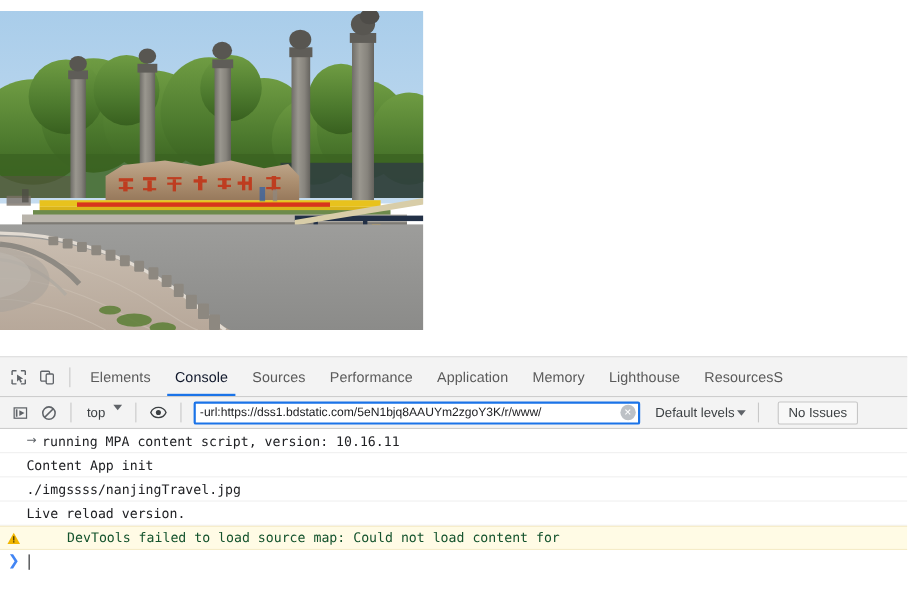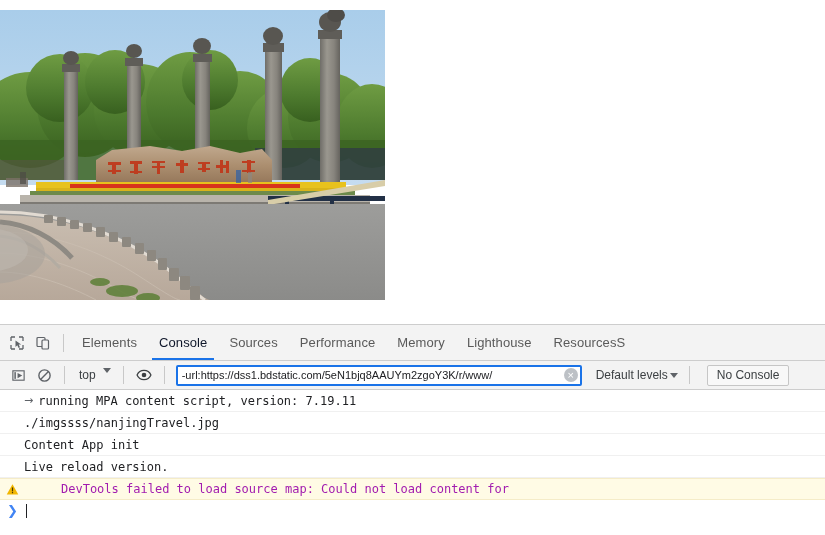--- a/index.html
+++ b/index.html
@@ -240,21 +240,21 @@
     padding-left: 6px;
   }
 
   .warn-icon {
     flex: 0 0 auto;
     margin-right: 6px;
     display: flex;
     align-items: center;
   }
 
-  .warn-text { color: #a21caf; padding-left: 36px; }
+  .warn-text { color: #14532d; padding-left: 36px; }
 
   .warn-link {
     color: #5c4b00;
     text-decoration: underline;
   }
 
   .prompt-row {
     display: flex;
     align-items: center;
     height: 22px;
@@ -469,20 +469,21 @@
           <rect x="7" y="5" width="6.5" height="9" rx="1" stroke="#5f6368" stroke-width="1.2" fill="#f3f3f3"></rect>
         </svg>
       </div>
 
       <div class="dt-sep"></div>
 
       <div class="dt-tab">Elements</div>
       <div class="dt-tab active">Console</div>
       <div class="dt-tab">Sources</div>
       <div class="dt-tab">Performance</div>
+      <div class="dt-tab">Application</div>
       <div class="dt-tab">Memory</div>
       <div class="dt-tab">Lighthouse</div>
       <div class="dt-tab">ResourcesS</div>
     </div>
 
     <div class="dt-toolbar">
 
       <div class="dt-iconbtn">
         <svg width="15" height="15" viewBox="0 0 16 16">
           <rect x="2" y="3" width="12" height="10" stroke="#5f6368" stroke-width="1.2" fill="none"></rect>
@@ -521,36 +522,36 @@
         <span class="filter-clear">×</span>
       </div>
 
       <div class="levels-select">
         <span class="tb-text">Default levels</span>
         <span class="caret"></span>
       </div>
 
       <div class="dt-sep"></div>
 
-      <div class="issues-btn">No Console</div>
+      <div class="issues-btn">No Issues</div>
     </div>
 
     <div class="console-body">
 
       <div class="msg-row indent-text">
         <span class="msg-arrow">→</span>
-        <span>running MPA content script, version: 7.19.11</span>
+        <span>running MPA content script, version: 10.16.11</span>
+      </div>
+
+      <div class="msg-row indent-text">
+        <span>Content App init</span>
       </div>
 
       <div class="msg-row indent-text">
         <span>./imgssss/nanjingTravel.jpg</span>
-      </div>
-
-      <div class="msg-row indent-text">
-        <span>Content App init</span>
       </div>
 
       <div class="msg-row indent-text">
         <span>Live reload version.</span>
       </div>
 
       <div class="msg-row warning">
         <span class="warn-icon">
           <svg width="13" height="13" viewBox="0 0 14 14">
             <polygon points="7,1.4 13.2,12.4 0.8,12.4" fill="#f2b600"></polygon>

